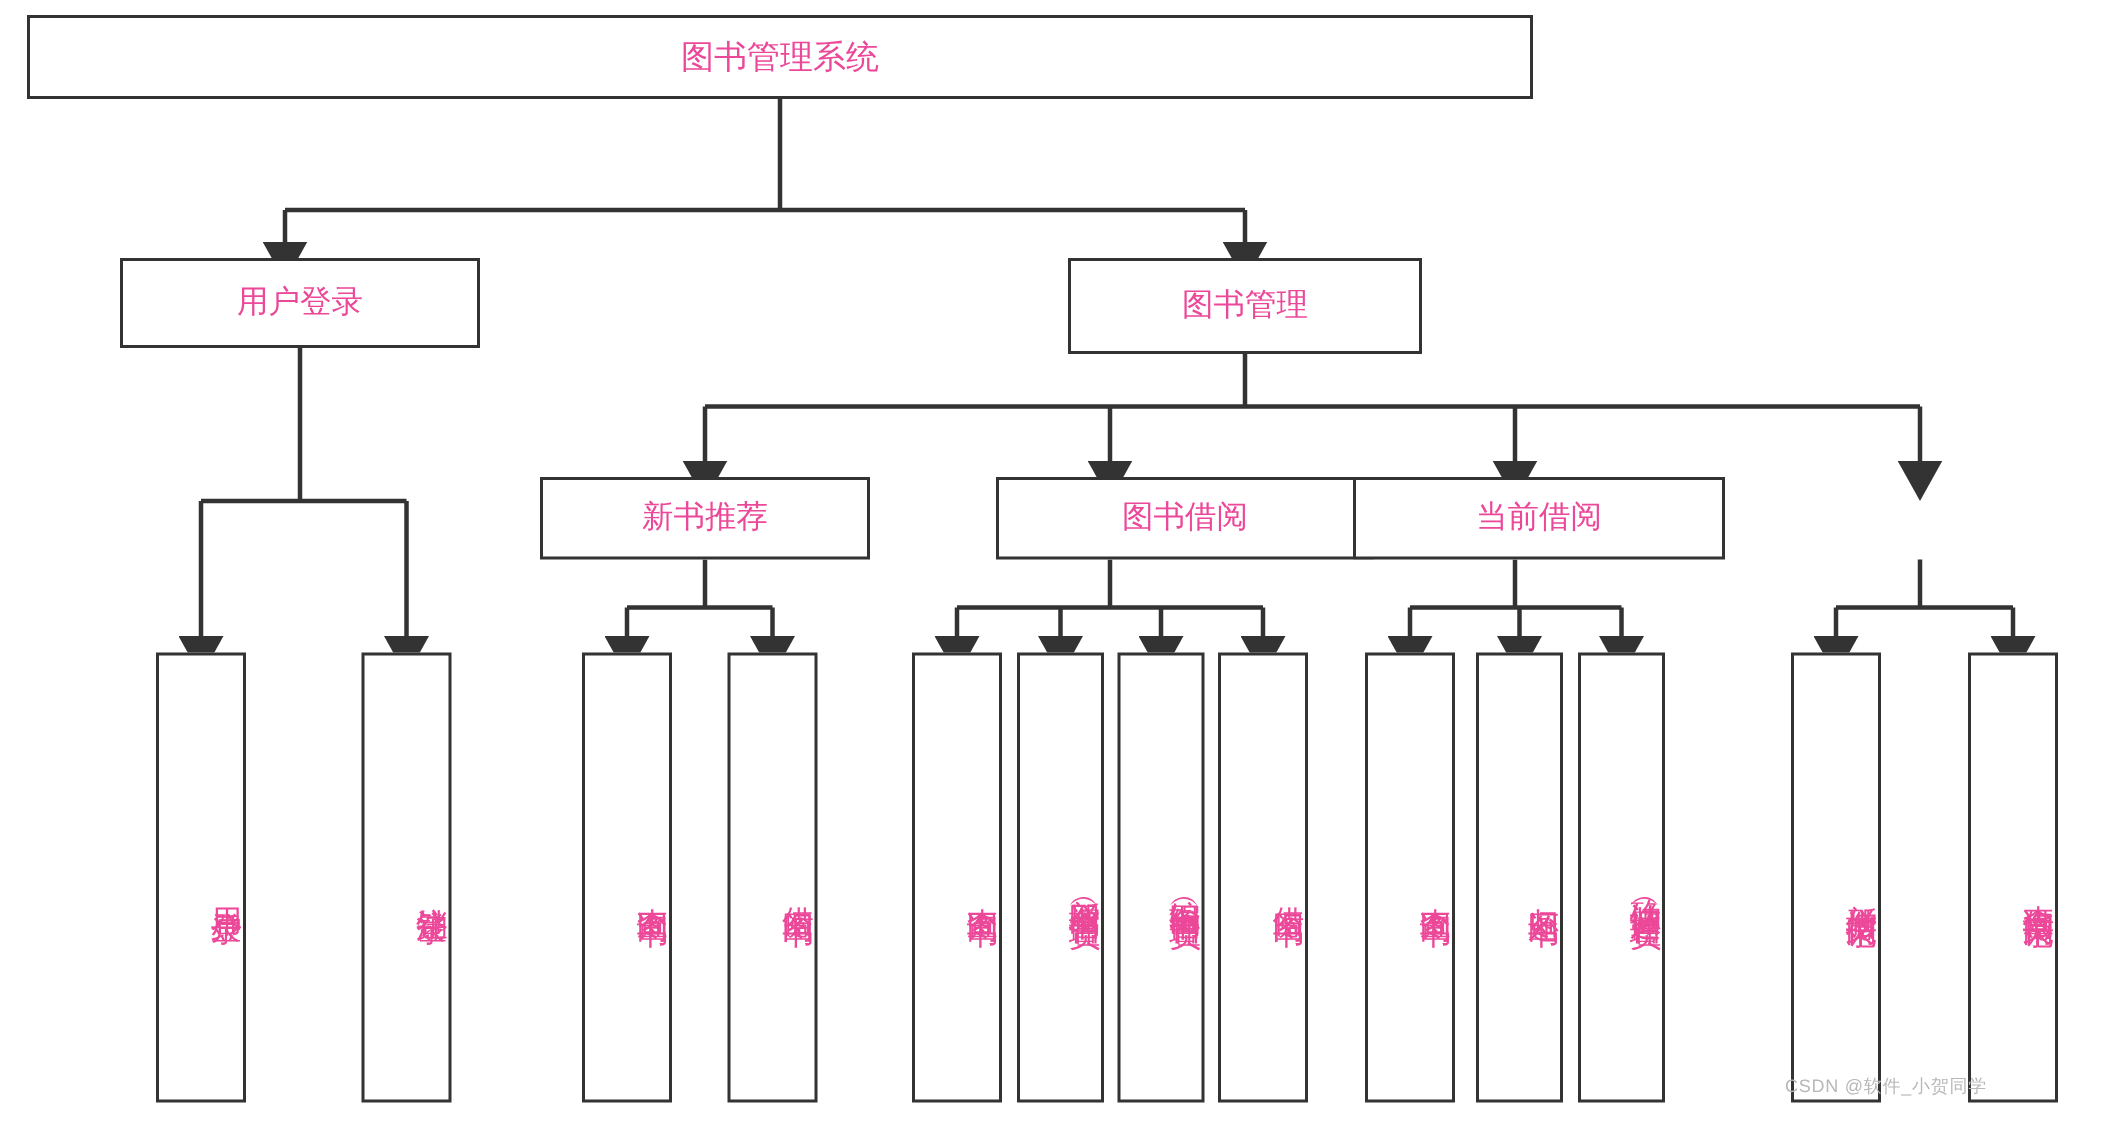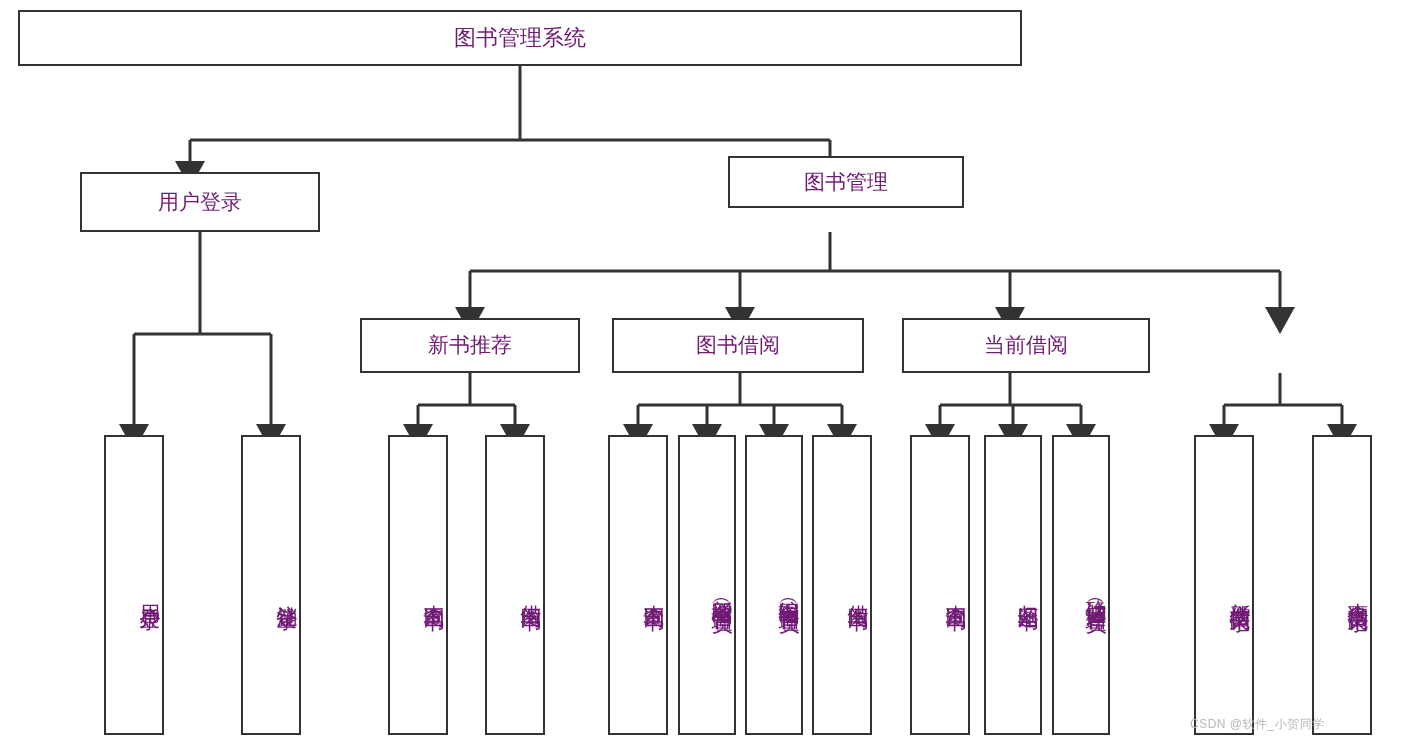--- a/index.html
+++ b/index.html
@@ -26,21 +26,21 @@
     pointer-events: none;
   }
   .node {
     position: absolute;
     box-sizing: border-box;
     background: #ffffff;
     border: 2px solid #333333;
     display: flex;
     align-items: center;
     justify-content: center;
-    color: #701a75;
+    color: #ec4899;
     text-align: left;
     line-height: 1.18;
   }
   .node.horiz {
     font-size: 21px;
   }
   .node.root {
     font-size: 22px;
   }
   .node.vert {
@@ -111,24 +111,24 @@
       <path d="M1280,373 L1280,405"></path>
       <path d="M1224,405 L1342,405"></path>
       <path d="M1224,405 L1224,427" marker-end="url(#arrow)"></path>
       <path d="M1342,405 L1342,427" marker-end="url(#arrow)"></path>
     </g>
   </svg>
 
   <div class="node root" style="left: 18px; top: 10px; width: 1004px; height: 56px; border-color: rgb(51, 51, 51); background: rgb(255, 255, 255);">图书管理系统</div>
 
   <div class="node horiz" style="left: 80px; top: 172px; width: 240px; height: 60px; border-color: rgb(51, 51, 51); background: rgb(255, 255, 255);">用户登录</div>
-  <div class="node horiz" style="left: 712px; top: 156px; width: 236px; height: 52px; border-color: rgb(51, 51, 51); background: rgb(255, 255, 255); margin-left: 16px;">图书管理</div>
+  <div class="node horiz" style="left: 712px; top: 172px; width: 236px; height: 64px; border-color: rgb(51, 51, 51); background: rgb(255, 255, 255);">图书管理</div>
 
   <div class="node horiz" style="left: 360px; top: 318px; width: 220px; height: 55px; border-color: rgb(51, 51, 51); background: rgb(255, 255, 255);">新书推荐</div>
-  <div class="node horiz" style="left: 612px; top: 318px; width: 252px; height: 55px; border-color: rgb(51, 51, 51); background: rgb(255, 255, 255);">图书借阅</div>
+  <div class="node horiz" style="left: 664px; top: 318px; width: 252px; height: 55px; border-color: rgb(51, 51, 51); background: rgb(255, 255, 255);">图书借阅</div>
   <div class="node horiz" style="left: 902px; top: 318px; width: 248px; height: 55px; border-color: rgb(51, 51, 51); background: rgb(255, 255, 255);">当前借阅</div>
 
   <div class="node vert" style="left: 104px; top: 435px; width: 60px; height: 300px; border-color: rgb(51, 51, 51); background: rgb(255, 255, 255);">用户登录</div>
   <div class="node vert" style="left: 241px; top: 435px; width: 60px; height: 300px; border-color: rgb(51, 51, 51); background: rgb(255, 255, 255);">注销登录</div>
   <div class="node vert" style="left: 388px; top: 435px; width: 60px; height: 300px; border-color: rgb(51, 51, 51); background: rgb(255, 255, 255);">查询图书</div>
   <div class="node vert" style="left: 485px; top: 435px; width: 60px; height: 300px; border-color: rgb(51, 51, 51); background: rgb(255, 255, 255);">借阅图书</div>
   <div class="node vert" style="left: 608px; top: 435px; width: 60px; height: 300px; border-color: rgb(51, 51, 51); background: rgb(255, 255, 255);">查询图书</div>
   <div class="node vert" style="left: 678px; top: 435px; width: 58px; height: 300px; border-color: rgb(51, 51, 51); background: rgb(255, 255, 255);">新增图书（管理员）</div>
   <div class="node vert" style="left: 745px; top: 435px; width: 58px; height: 300px; border-color: rgb(51, 51, 51); background: rgb(255, 255, 255);">编辑图书（管理员）</div>
   <div class="node vert" style="left: 812px; top: 435px; width: 60px; height: 300px; border-color: rgb(51, 51, 51); background: rgb(255, 255, 255);">借阅图书</div>

